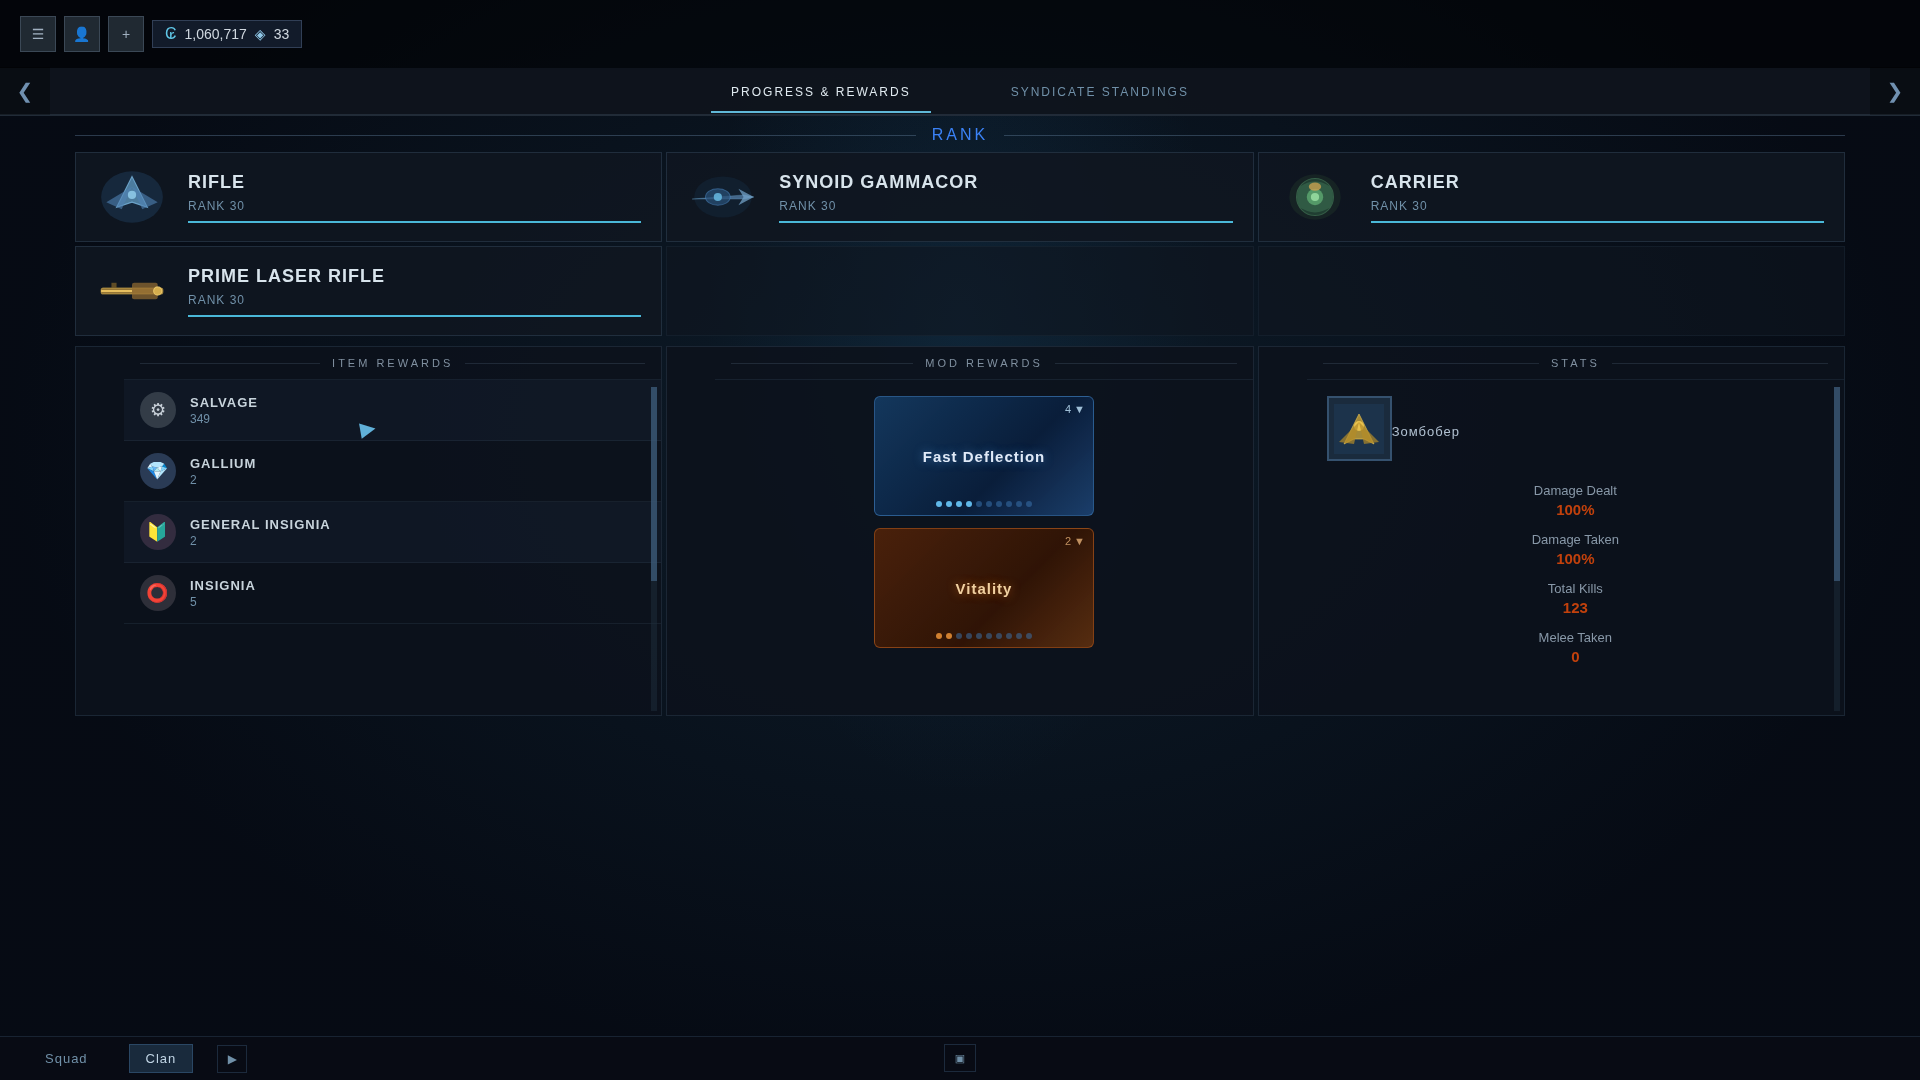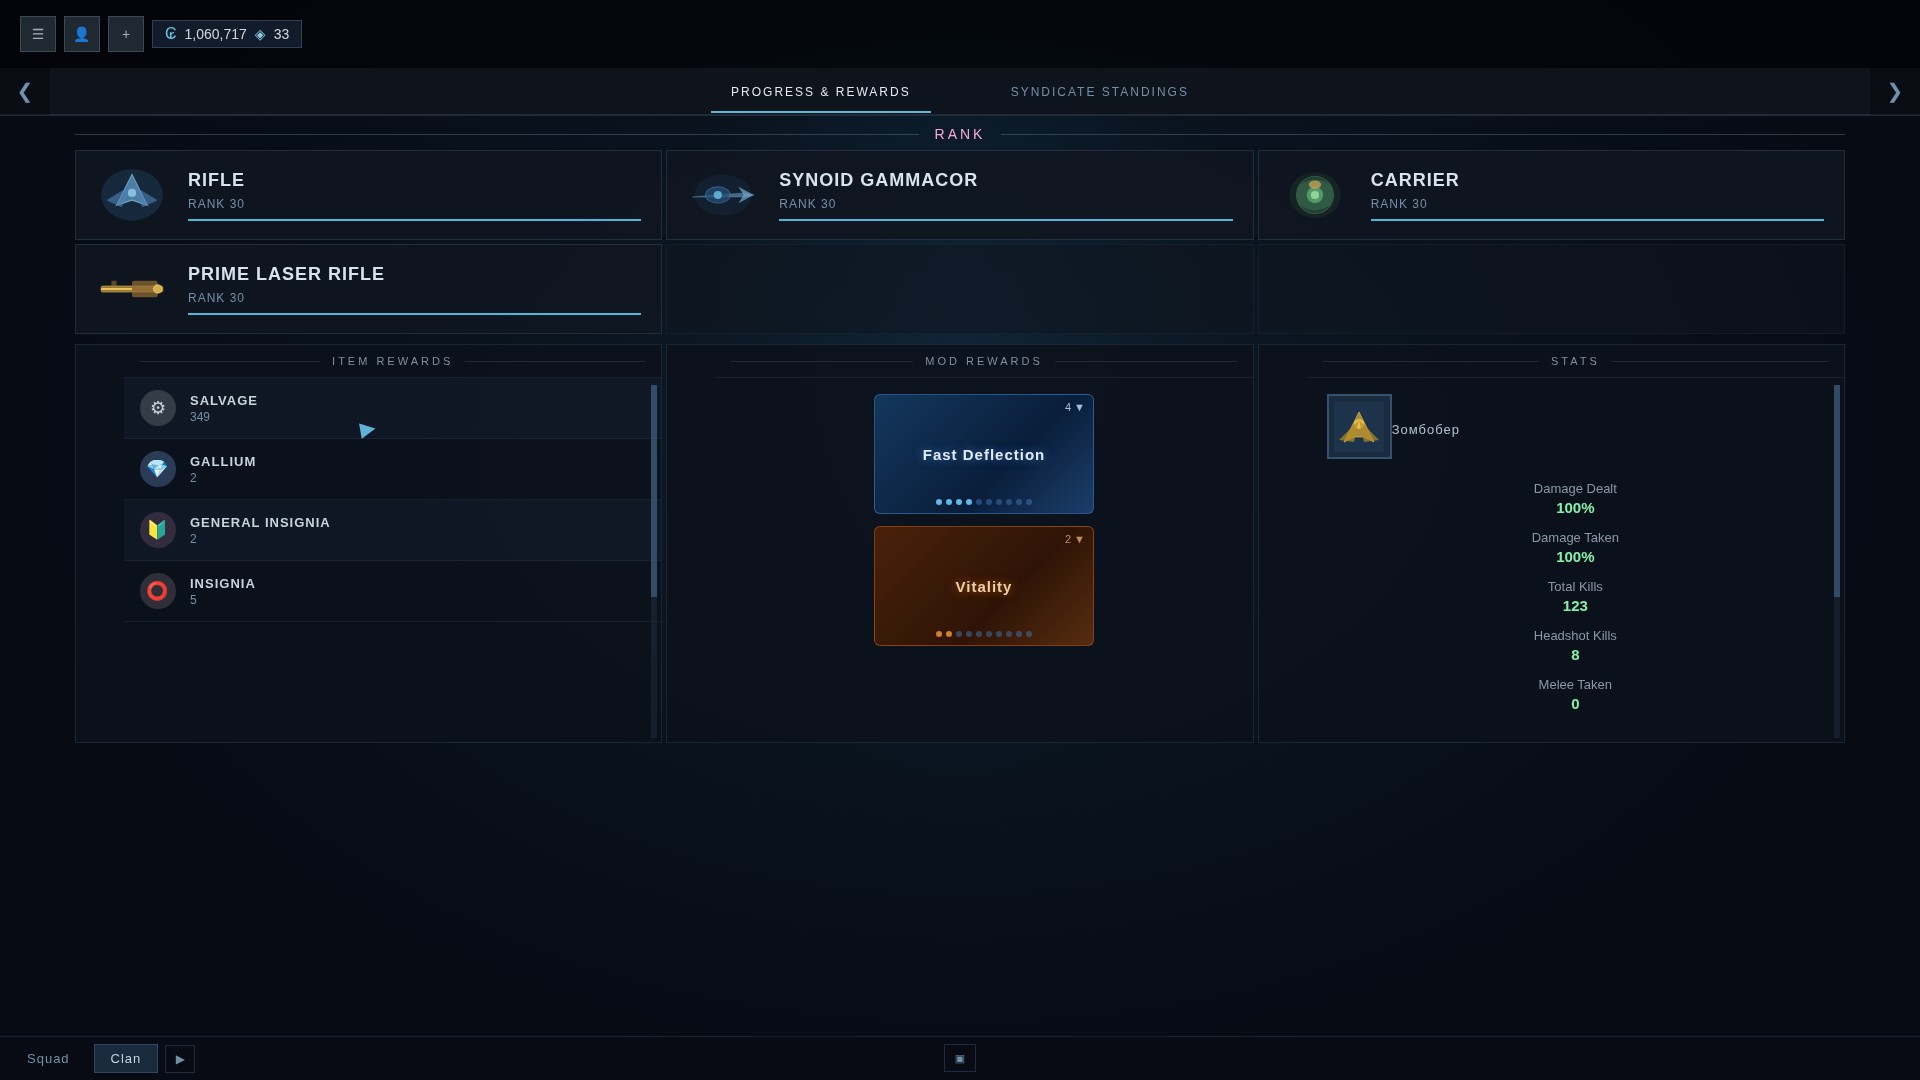--- a/index.html
+++ b/index.html
@@ -157,23 +157,23 @@
       margin-bottom: 8px;
     }
 
     .section-header-line {
       flex: 1;
       height: 1px;
       background: rgba(100,130,160,0.4);
     }
 
     .section-header-label {
-      font-size: 14px;
+      font-size: 16px;
       letter-spacing: 3px;
-      color: #f9a8d4;
+      color: #3b82f6;
     }
 
     .rank-grid {
       display: grid;
       grid-template-columns: 1fr 1fr 1fr;
       gap: 4px;
       margin-bottom: 4px;
     }
 
     .rank-item {
@@ -440,21 +440,21 @@
 
     .stat-label {
       font-size: 13px;
       color: #8898a8;
       margin-bottom: 3px;
     }
 
     .stat-value {
       font-size: 15px;
       font-weight: bold;
-      color: #86efac;
+      color: #c2410c;
     }
 
     
     .scrollbar-container {
       position: absolute;
       right: 4px;
       top: 40px;
       bottom: 4px;
       width: 6px;
       background: rgba(30,45,60,0.5);
@@ -470,22 +470,22 @@
     .bottom-bar {
       position: absolute;
       bottom: 0;
       left: 0;
       right: 0;
       height: 44px;
       background: rgba(8, 12, 20, 0.95);
       border-top: 1px solid rgba(40,60,80,0.5);
       display: flex;
       align-items: center;
-      padding: 0 10px;
-      gap: 7px;
+      padding: 0 28px;
+      gap: 24px;
       z-index: 20;
     }
 
     .bottom-tab {
       padding: 6px 16px;
       font-size: 13px;
       letter-spacing: 1px;
       cursor: pointer;
       color: #7090a8;
       border: 1px solid transparent;
@@ -789,24 +789,20 @@
           <div class="stat-label">Damage Dealt</div>
           <div class="stat-value">100%</div>
         </div>
         <div class="stat-row">
           <div class="stat-label">Damage Taken</div>
           <div class="stat-value">100%</div>
         </div>
         <div class="stat-row">
           <div class="stat-label">Total Kills</div>
           <div class="stat-value">123</div>
-        </div>
-        <div class="stat-row">
-          <div class="stat-label">Headshot Kills</div>
-          <div class="stat-value">8</div>
         </div>
         <div class="stat-row">
           <div class="stat-label">Melee Taken</div>
           <div class="stat-value">0</div>
         </div>
       </div>
       <div class="scrollbar-container">
         <div class="scrollbar-thumb"></div>
       </div>
     </div>

